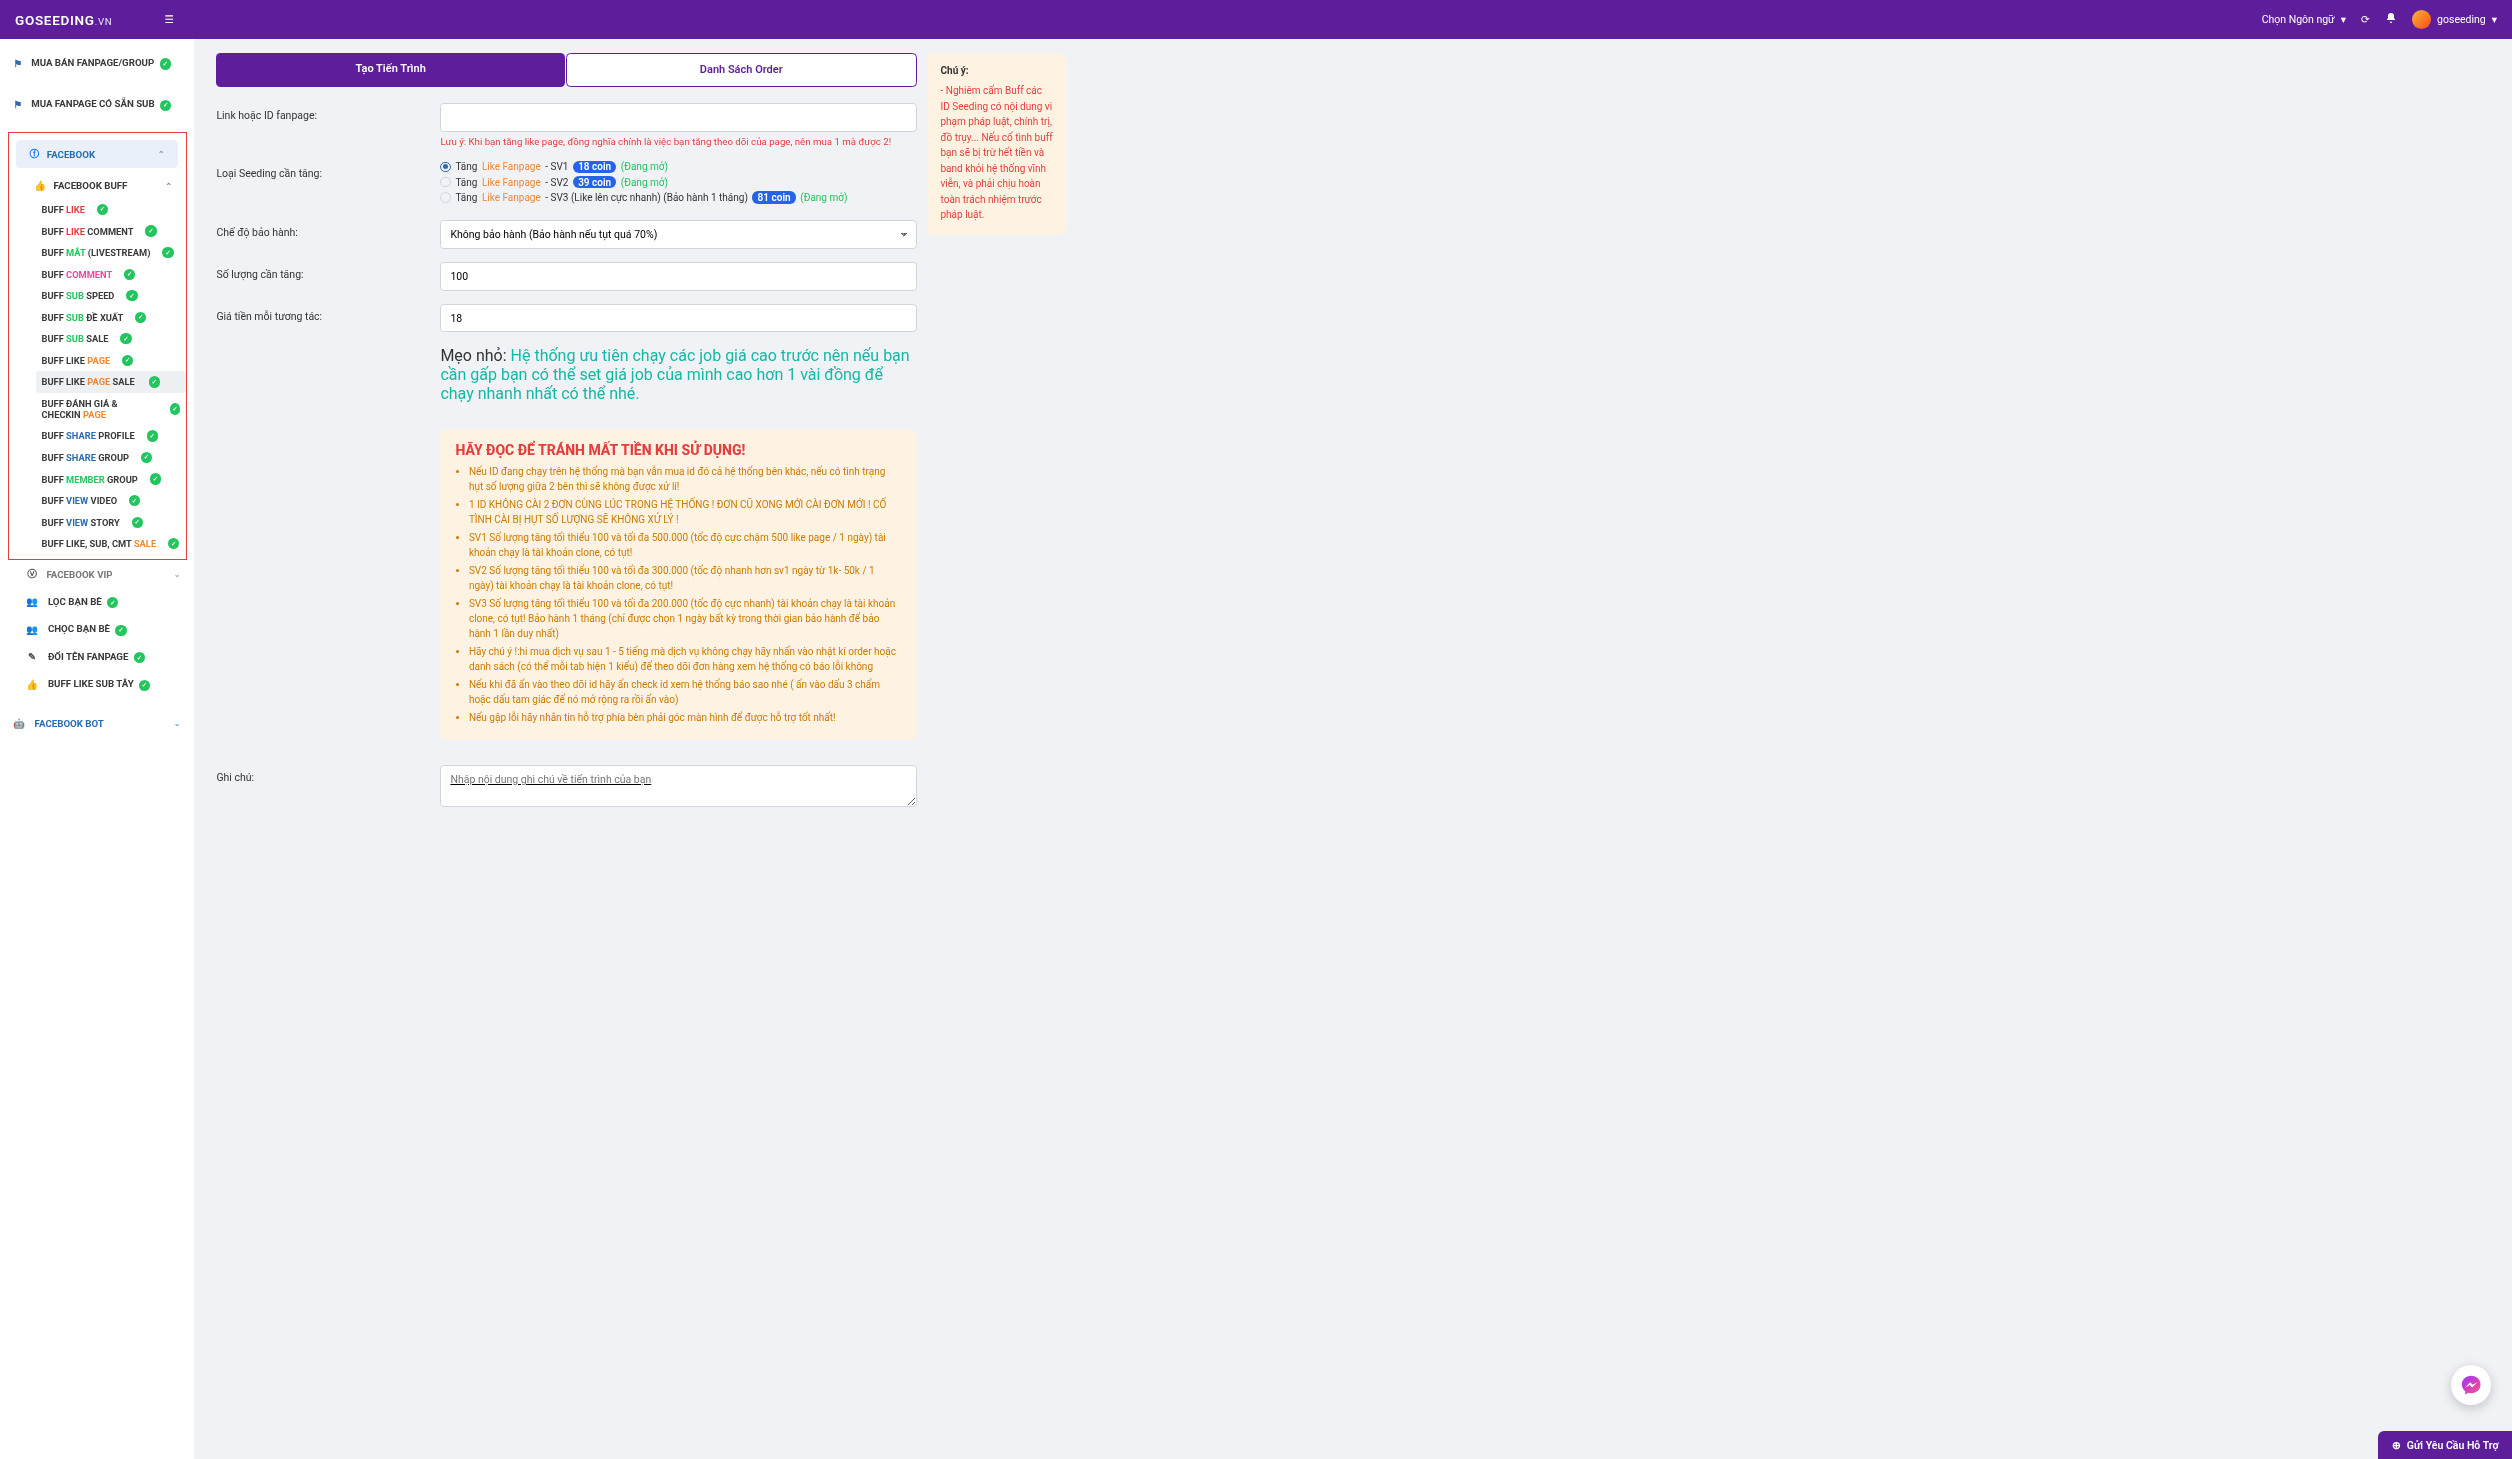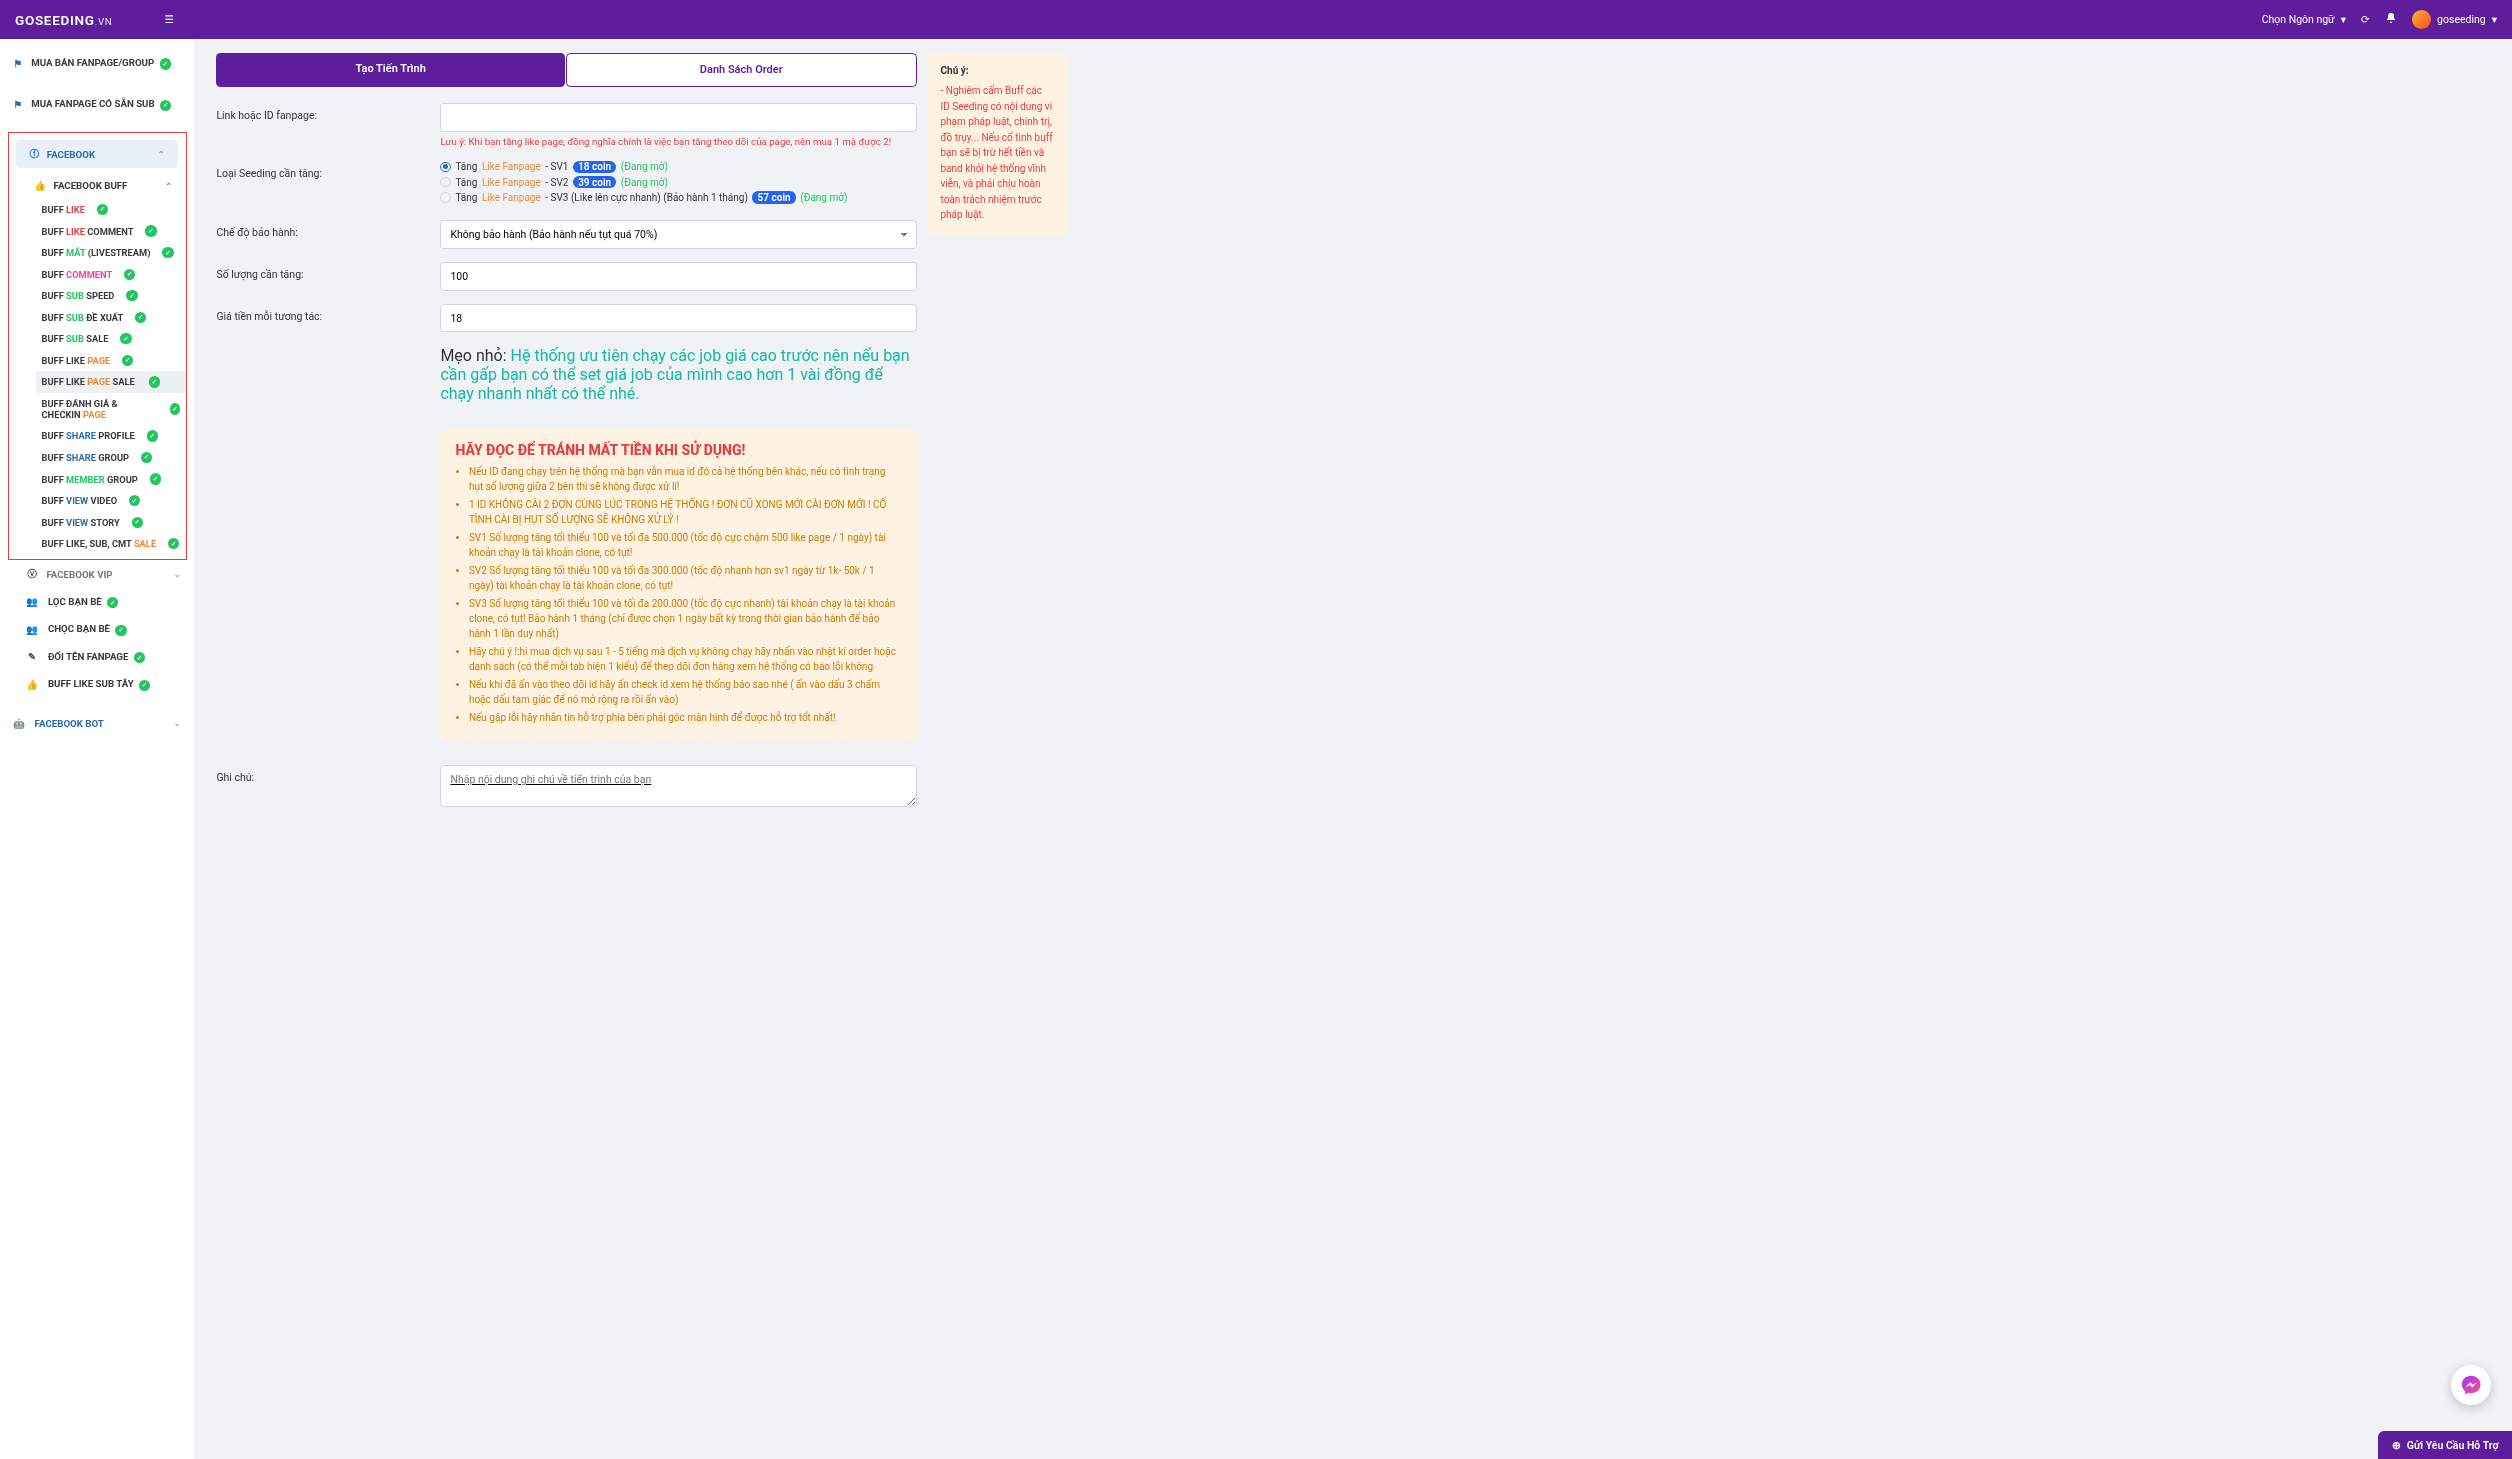--- a/index.html
+++ b/index.html
@@ -261,21 +261,21 @@
             <span class="like-fanpage">Like Fanpage</span>
             <span> - SV2 </span>
             <span class="coin-badge">39 coin</span> 
             <span class="status-open">(Đang mở)</span>
         </div>
         <div class="radio-row">
           <span class="radio-dot off"></span>
           <span>Tăng </span>
             <span class="like-fanpage">Like Fanpage</span>
             <span> - SV3 (Like lên cực nhanh) (Bảo hành 1 tháng) </span>
-            <span class="coin-badge">57 coin</span> 
+            <span class="coin-badge">81 coin</span> 
             <span class="status-open">(Đang mở)</span>
         </div>
       </div>
     </div>
 
     <div class="form-row">
       <div class="form-label">Chế độ bảo hành:</div>
       <div class="form-field">
         <select class="select-box">
           <option>Không bảo hành (Bảo hành nếu tụt quá 70%)</option>

